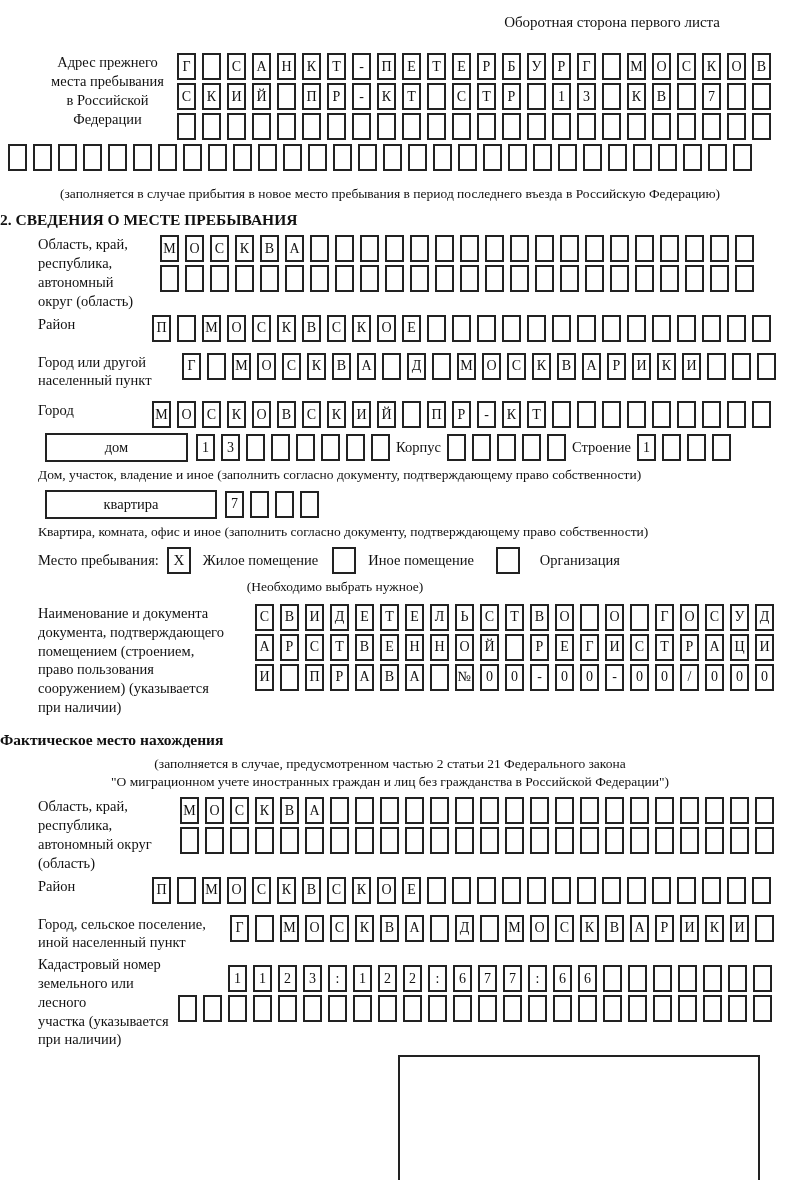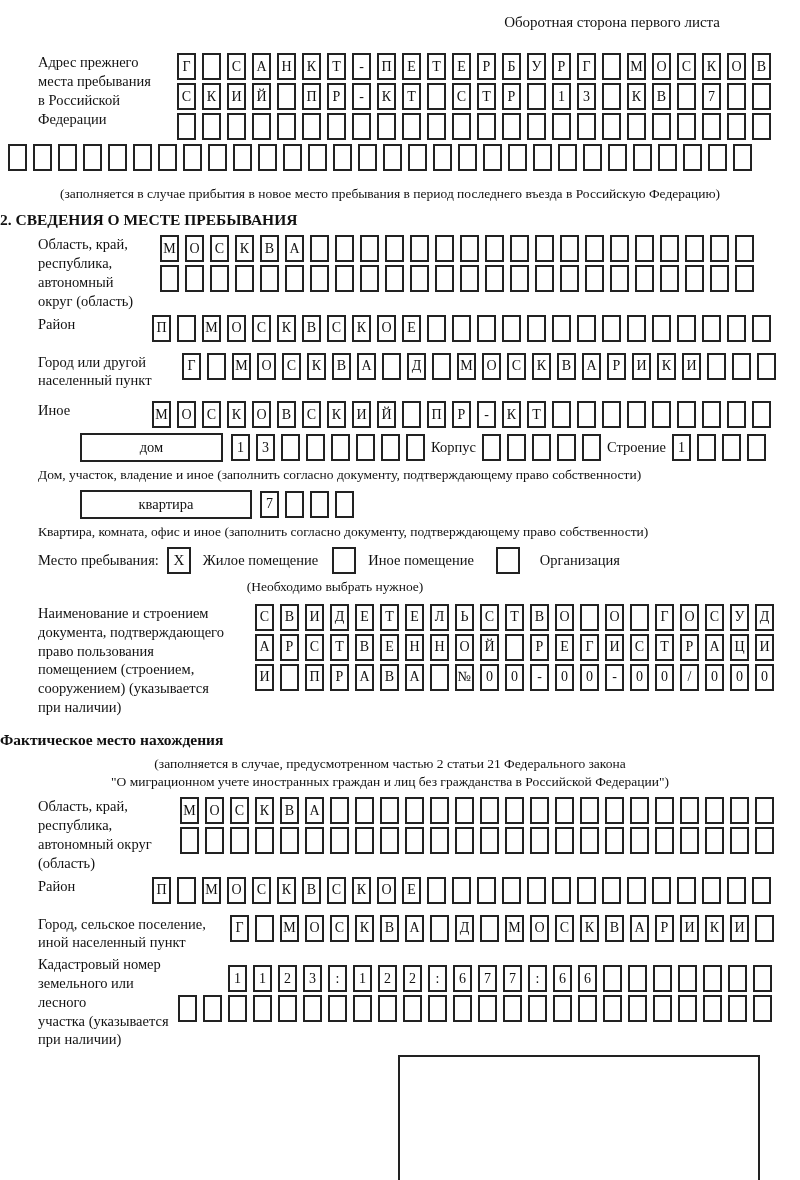--- a/index.html
+++ b/index.html
@@ -27,29 +27,29 @@
     font-size:14px;line-height:1;background:#fff;
   }
   .note{font-size:13.5px;line-height:1.35;}
   .center{text-align:center;}
   .heading{font-weight:bold;font-size:15.5px;text-align:left;}
   .widebox{
     box-sizing:border-box;border:2px solid #222;height:29px;
     display:flex;align-items:center;justify-content:center;font-size:14.5px;background:#fff;
   }
   .inlinelabel{font-size:14.5px;margin:0 6px;white-space:nowrap;}
-  .houseline{display:flex;align-items:center;margin-left:80px;}
+  .houseline{display:flex;align-items:center;margin-left:45px;}
   .cb{
     box-sizing:border-box;width:24px;height:27px;border:2px solid #222;
     display:inline-flex;align-items:center;justify-content:center;font-size:15px;flex:0 0 auto;background:#fff;
   }
   .mesto{display:flex;align-items:center;margin-left:38px;font-size:14.5px;}
   .stamp{box-sizing:border-box;width:362px;height:168px;border:2px solid #222;margin-left:398px;background:#fff;}
   .mt3{margin-top:11px;}.mt4{margin-top:4px;}.mt5{margin-top:5px;}.mt6{margin-top:6px;}
-  .mt8{margin-top:8px;}.mt14{margin-top:14px;}.mt22{margin-top:22px;}
+  .mt8{margin-top:8px;}.mt14{margin-top:14px;}.mt22{margin-top:22px;text-align:center;}
   .fullrow{margin:4px 0 0 8px;}
   .notecenter{margin-top:14px;text-align:center;}
   .staynote{margin-top:4px;margin-left:135px;width:400px;text-align:center;}
   .kadcells{margin-top:10px;}
   .ind50{margin-left:50px;}
 </style>
 </head>
 <body>
 
 <div class="sheet">
@@ -301,21 +301,21 @@
         <span class="cell">И</span>
         <span class="cell">К</span>
         <span class="cell">И</span>
         <span class="cell"></span>
         <span class="cell"></span>
         <span class="cell"></span>
       </div>
   </div>
 
   <div class="row mt3">
-    <div class="rowlabel w144">Иное</div>
+    <div class="rowlabel w144">Город</div>
     <div class="cellrow">
         <span class="cell">М</span>
         <span class="cell">О</span>
         <span class="cell">С</span>
         <span class="cell">К</span>
         <span class="cell">О</span>
         <span class="cell">В</span>
         <span class="cell">С</span>
         <span class="cell">К</span>
         <span class="cell">И</span>
@@ -389,24 +389,24 @@
     <span style="margin-left:12px;">Жилое помещение</span>
     <span class="cb" style="margin-left:14px;"></span>
     <span style="margin-left:12px;">Иное помещение</span>
     <span class="cb" style="margin-left:22px;"></span>
     <span style="margin-left:20px;">Организация</span>
   </div>
   <div class="note staynote">(Необходимо выбрать нужное)</div>
 
   <div class="row mt8">
     <div class="rowlabel w247">
-      <div>Наименование и строением</div>
+      <div>Наименование и документа</div>
       <div>документа, подтверждающего</div>
+      <div>помещением (строением,</div>
       <div>право пользования</div>
-      <div>помещением (строением,</div>
       <div>сооружением) (указывается</div>
       <div>при наличии)</div>
     </div>
     <div class="cellcol">
       <div class="cellrow">
           <span class="cell">С</span>
           <span class="cell">В</span>
           <span class="cell">И</span>
           <span class="cell">Д</span>
           <span class="cell">Е</span>

